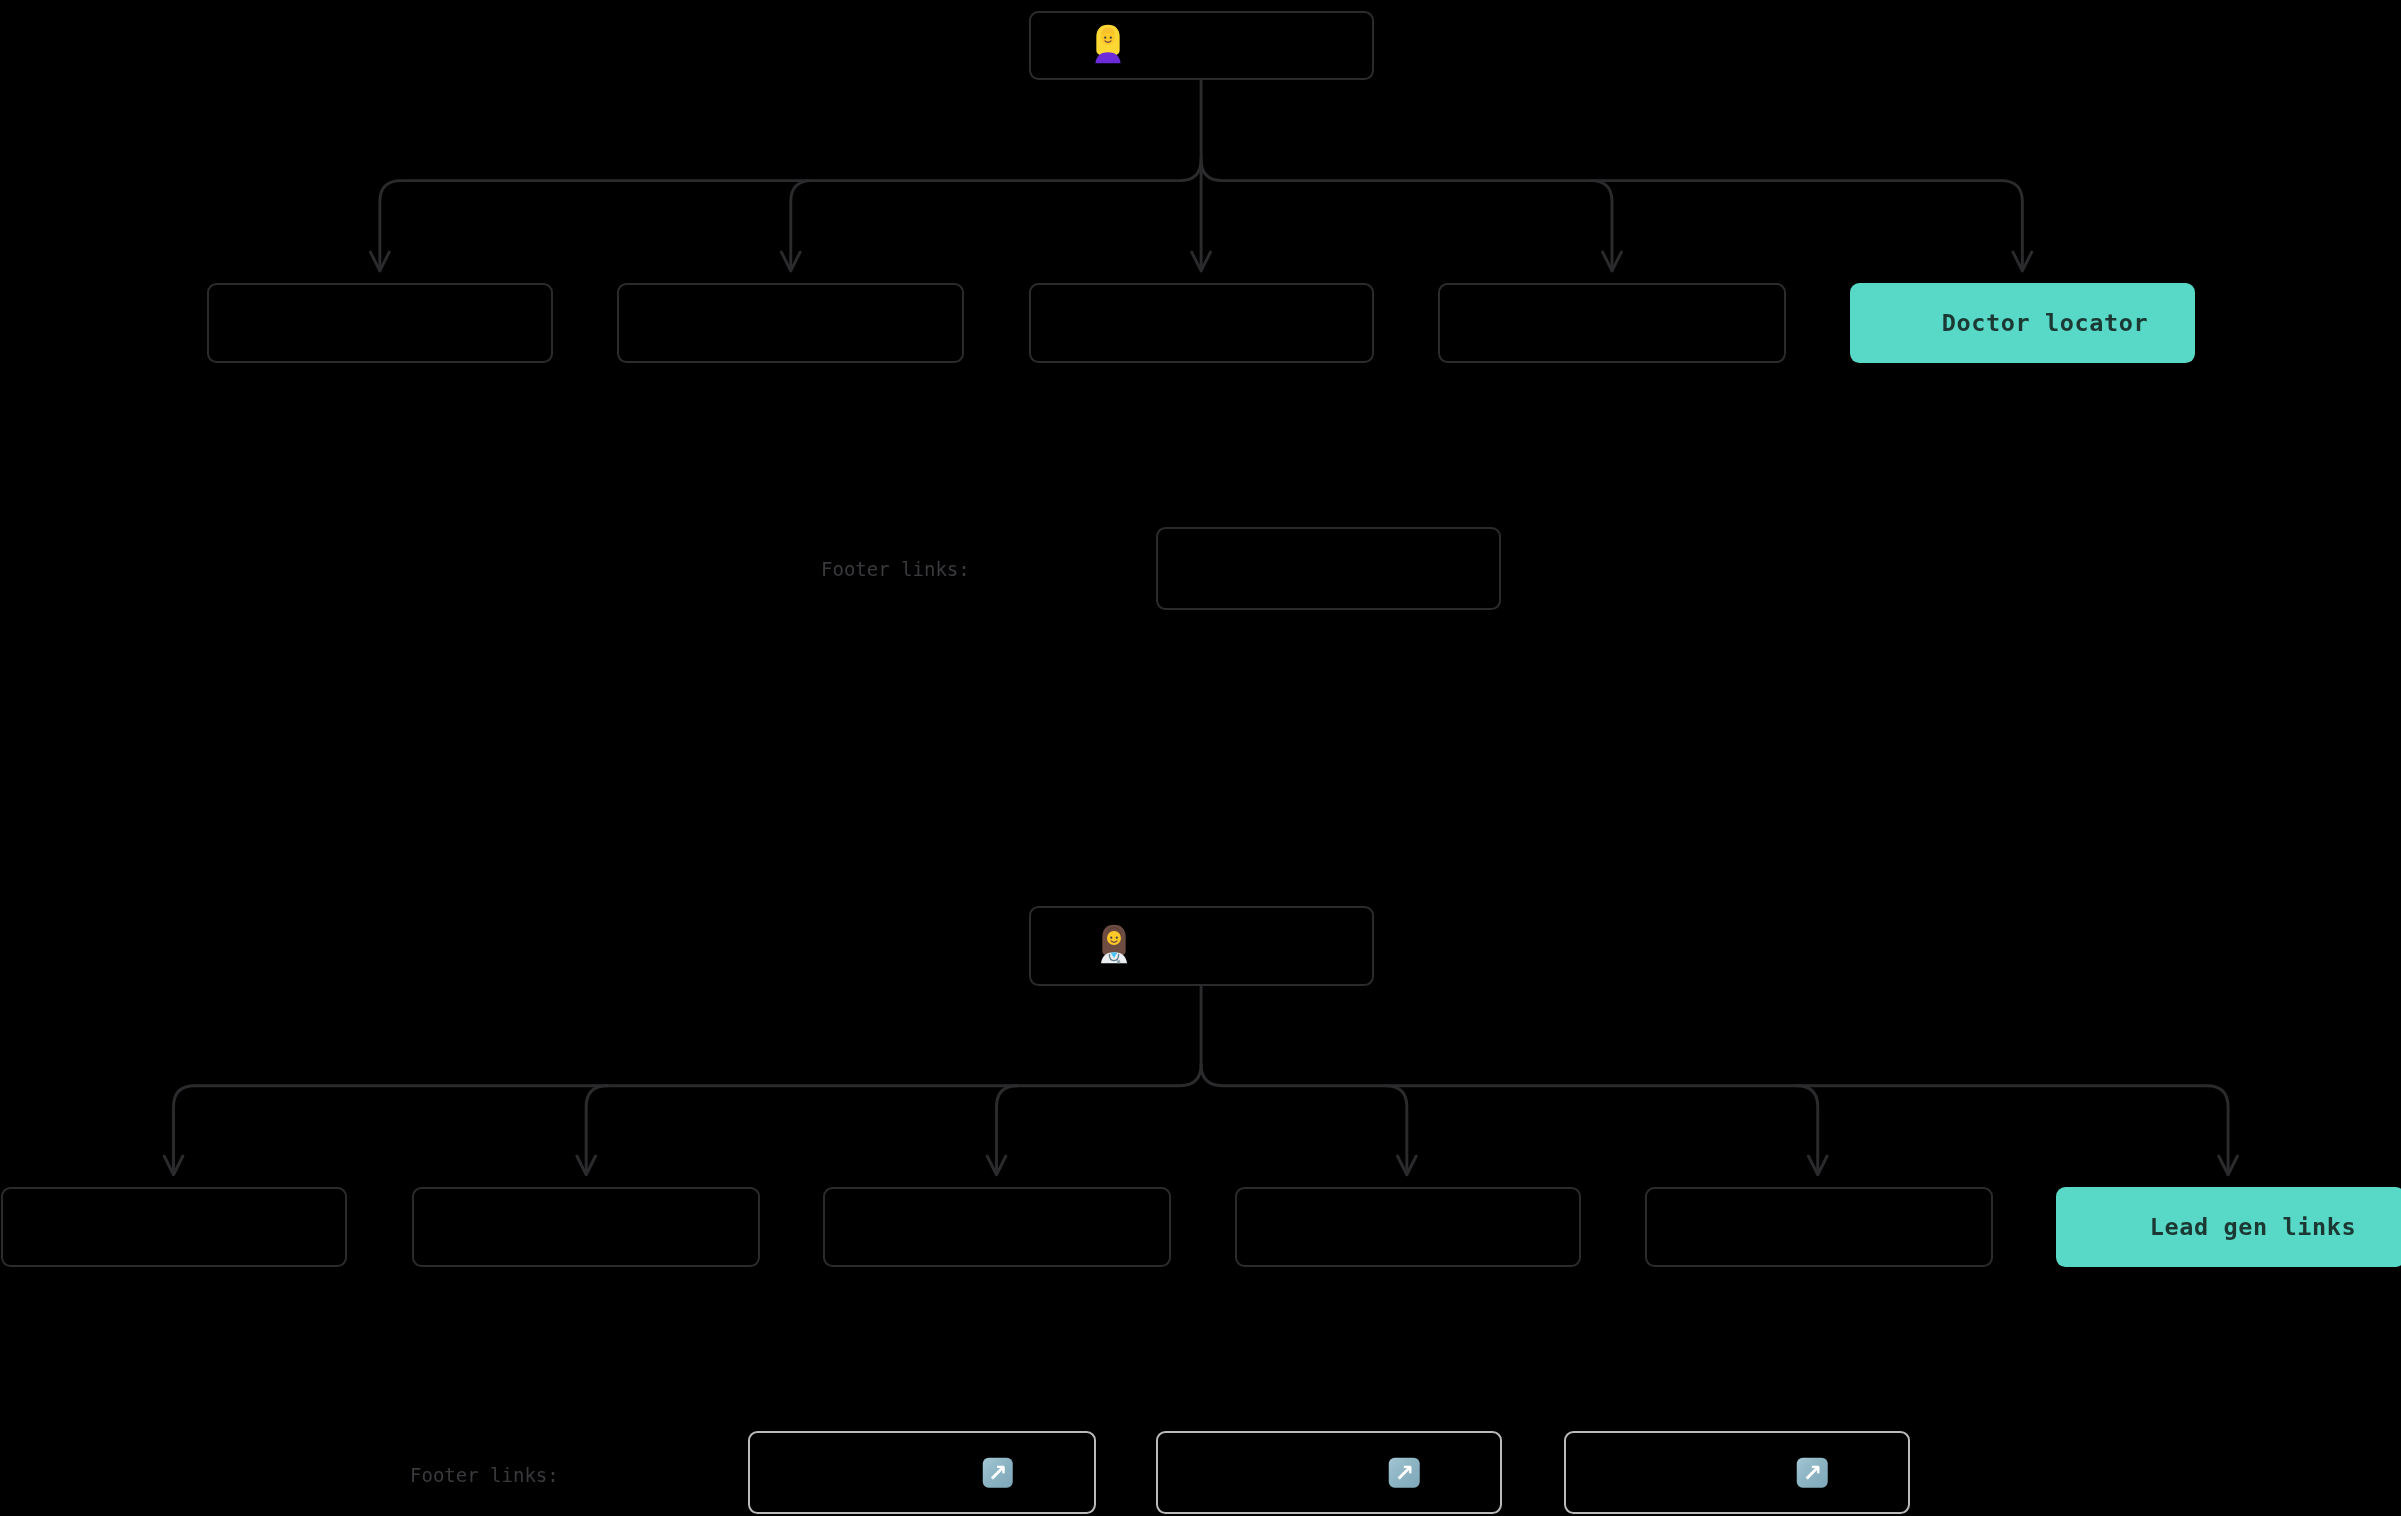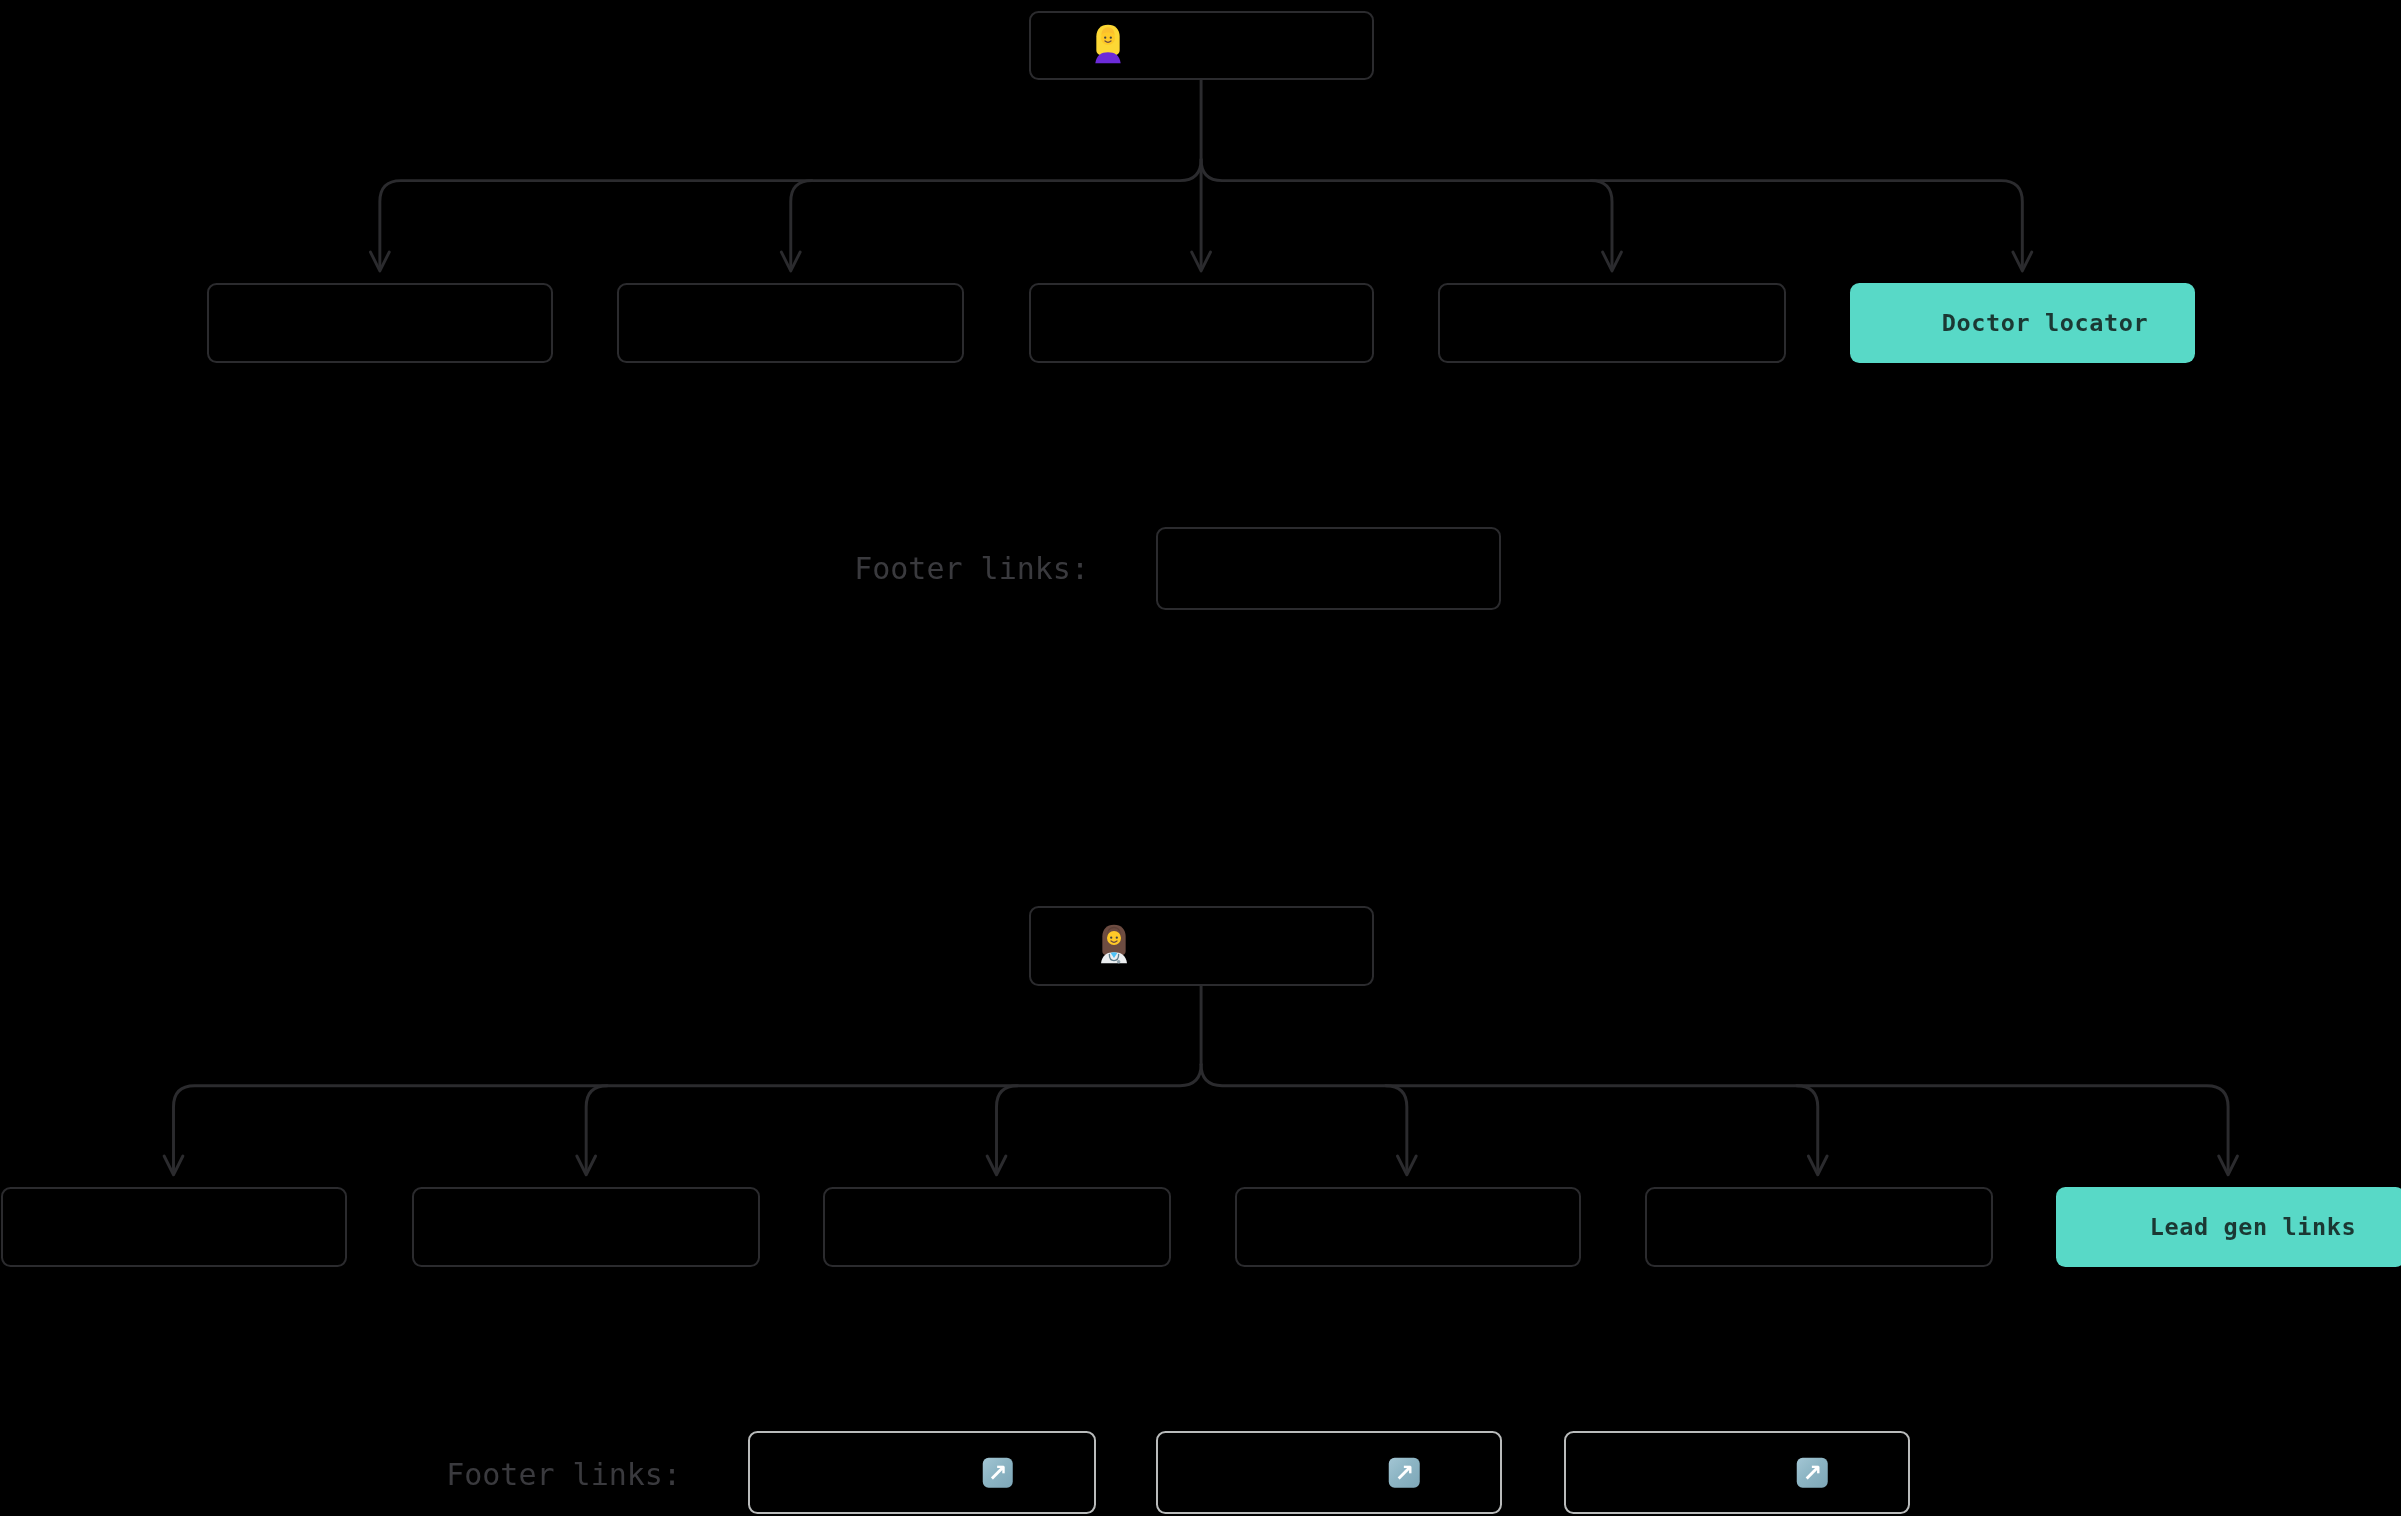--- a/index.html
+++ b/index.html
@@ -42,23 +42,23 @@
     letter-spacing: 0.6px;
     white-space: nowrap;
   }
   .root-emoji {
     position: absolute;
     pointer-events: none;
   }
   .footer-label {
     position: absolute;
     color: #3a3a3e;
-    font-size: 30px;
+    font-size: 19px;
     font-weight: 500;
-    text-align: right;
+    text-align: left;
     white-space: nowrap;
     line-height: 28px;
   }
   .link-node {
     position: absolute;
     box-sizing: border-box;
     border: 2.9px solid #b9bbbb;
     border-radius: 9.4px;
     background: #000000;
   }

